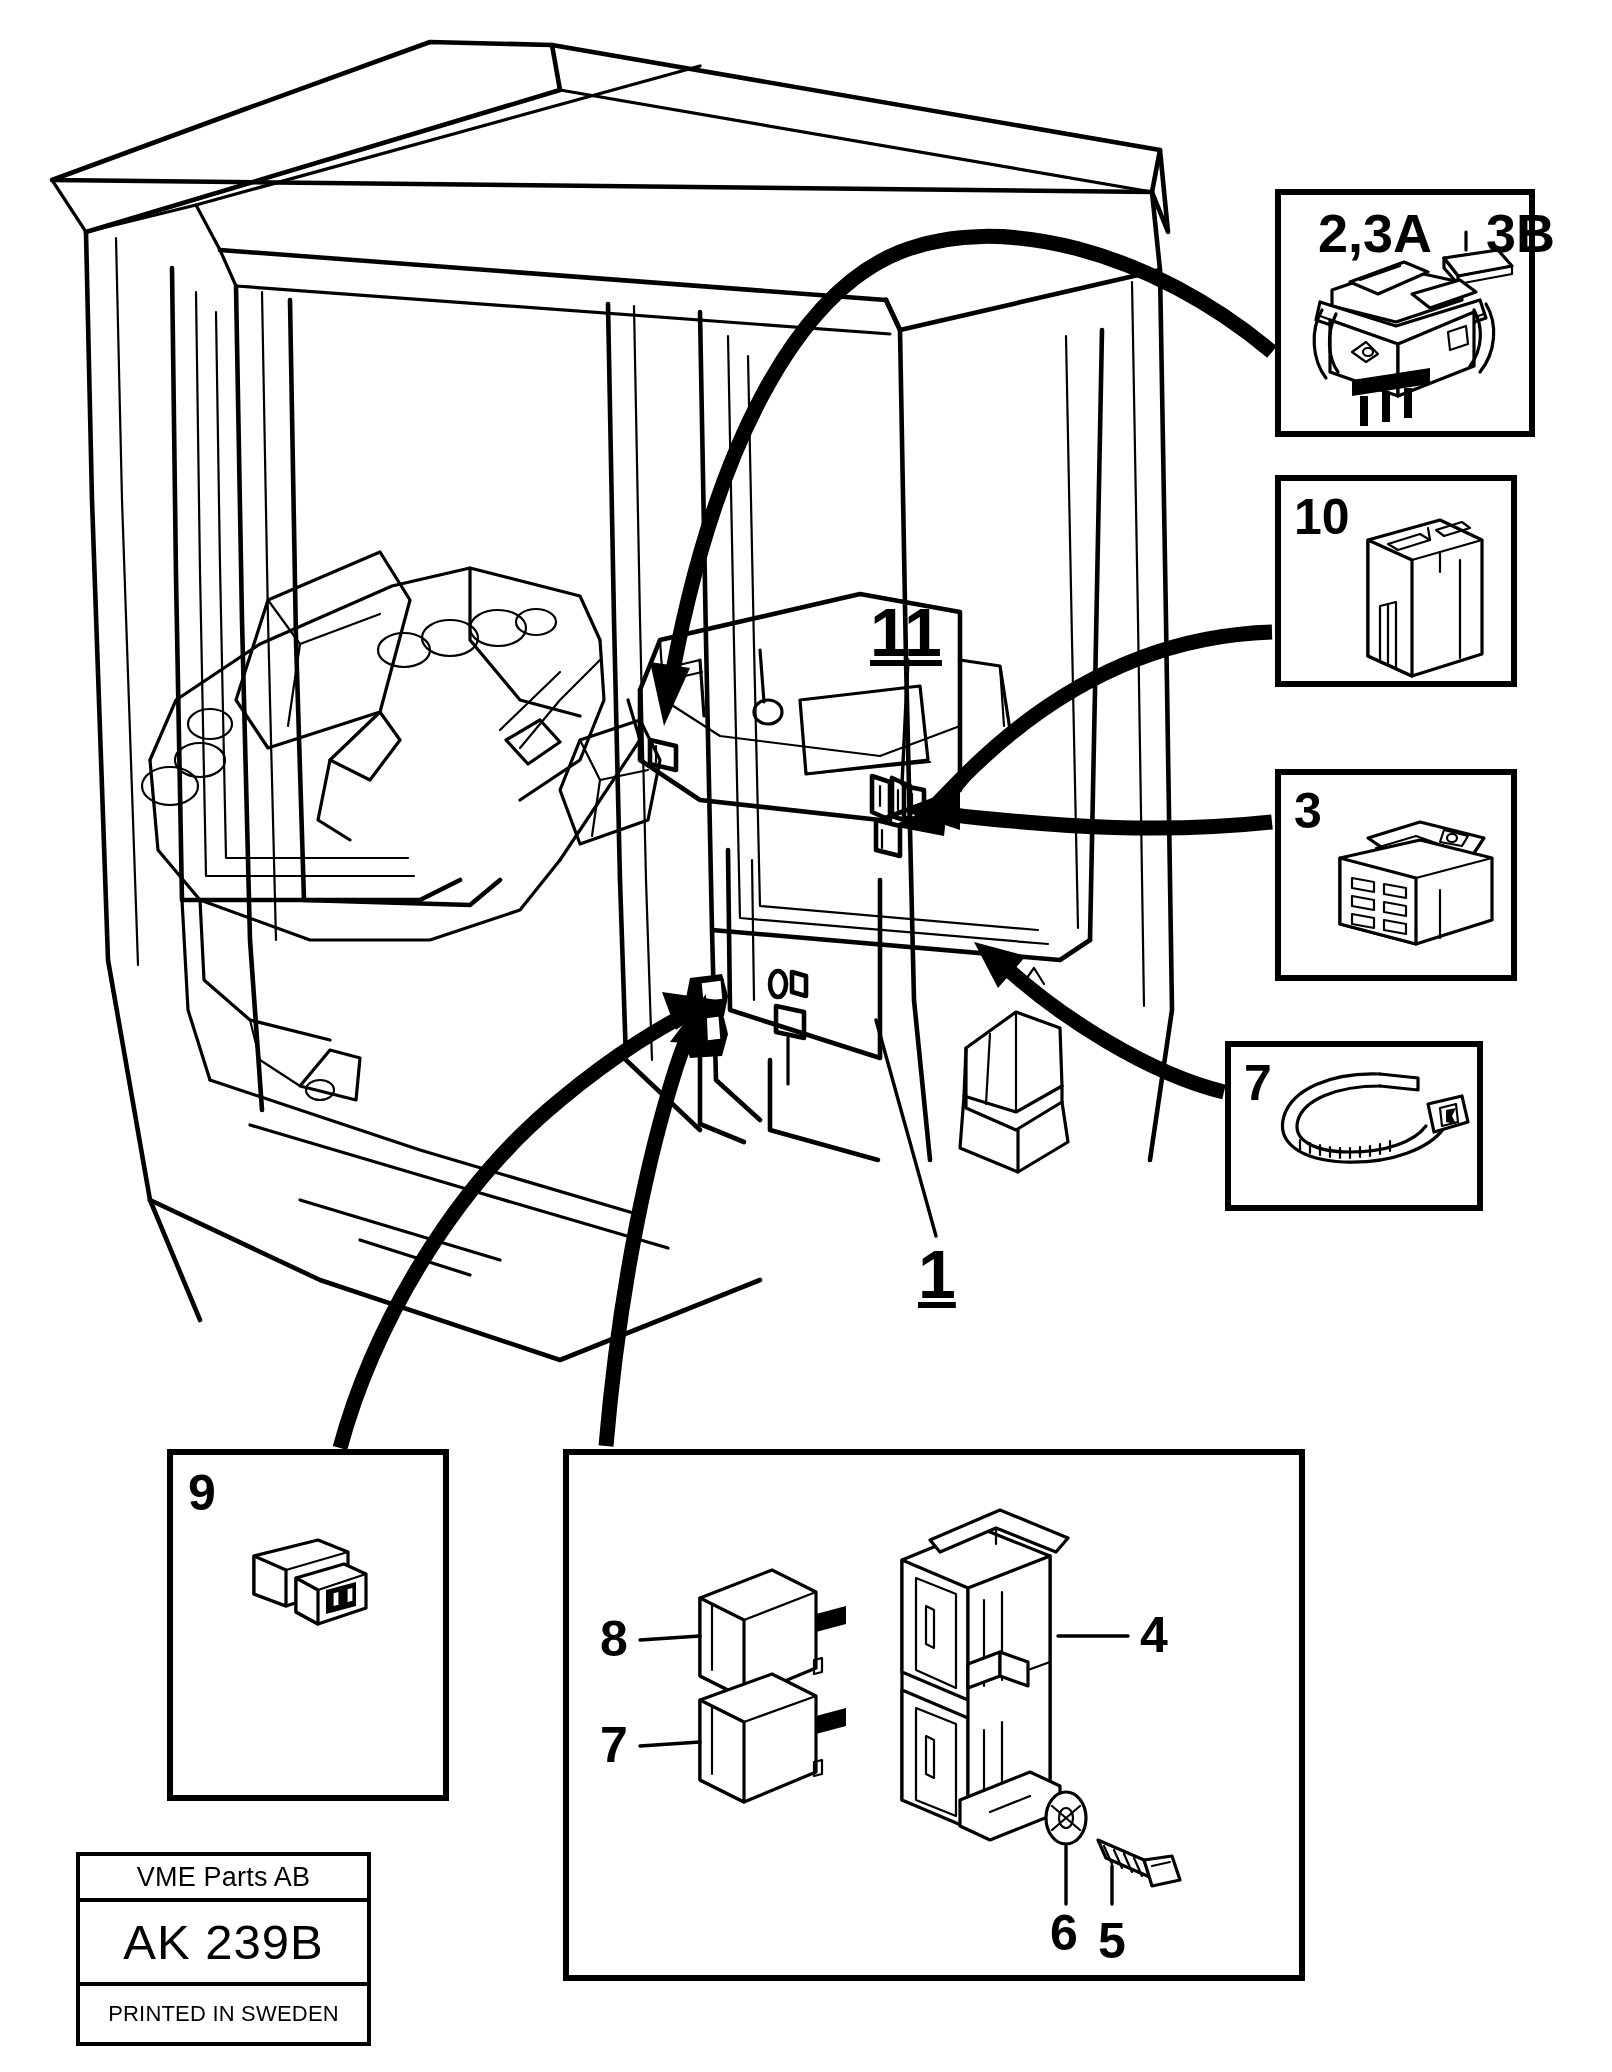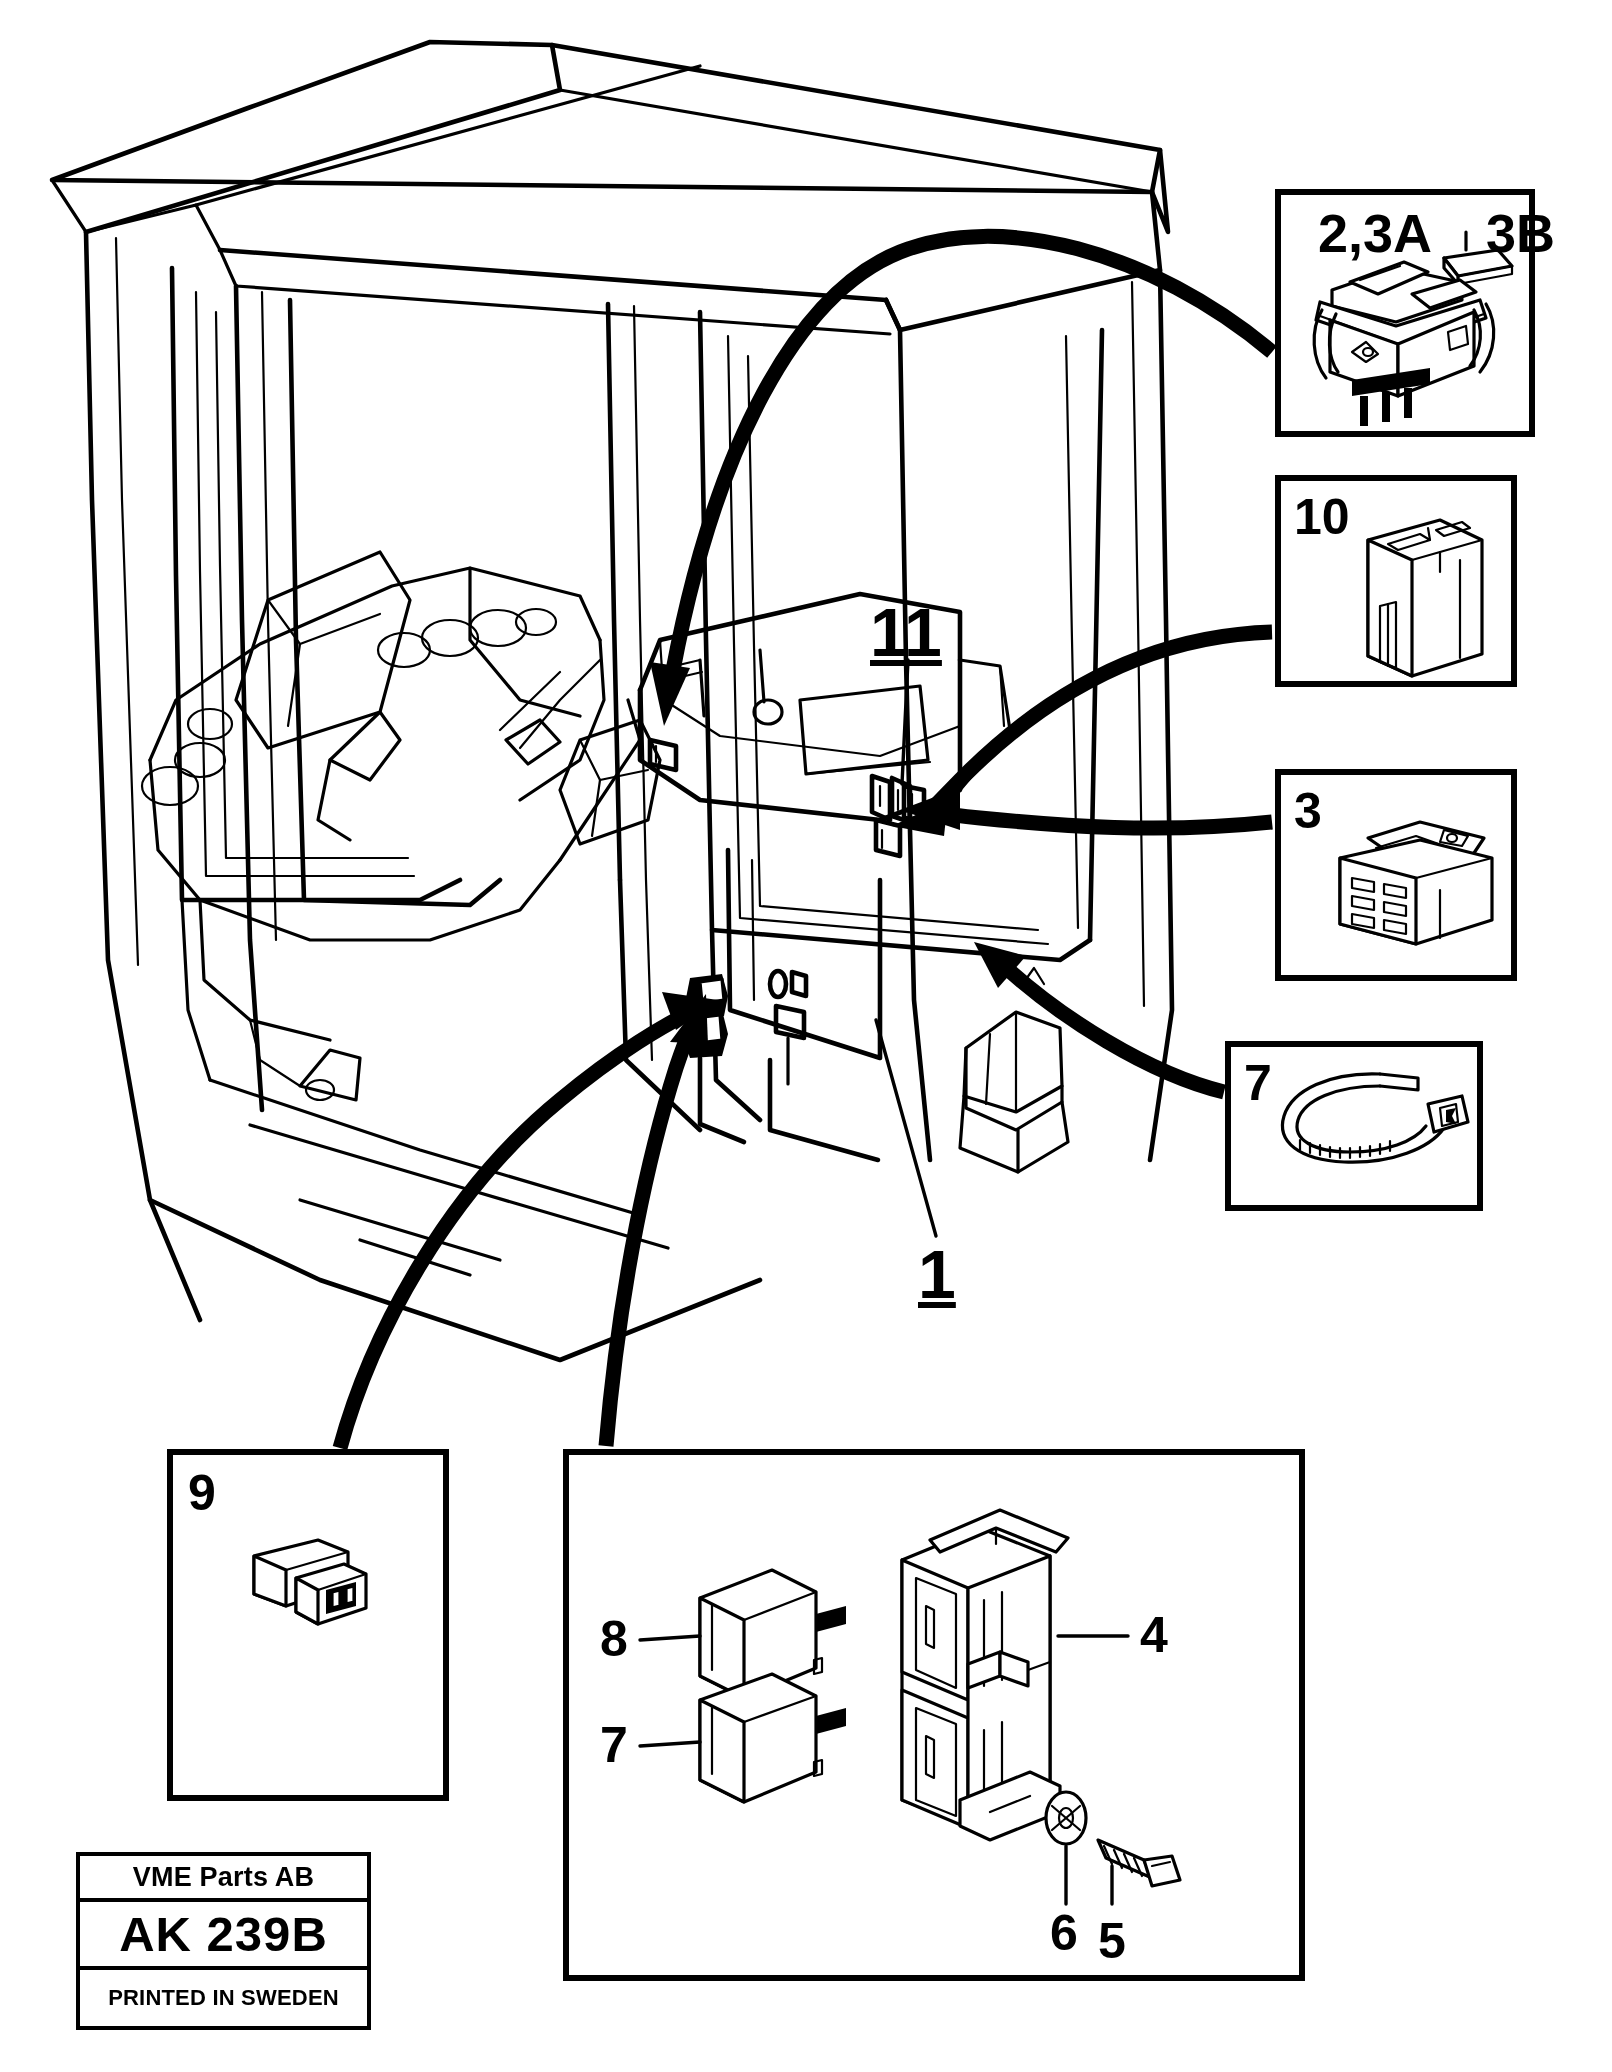--- a/index.html
+++ b/index.html
@@ -46,33 +46,33 @@
     top: 1852px;
     width: 295px;
     border: 4px solid #000;
     box-sizing: border-box;
     background: #fff;
   }
   #titleblock .tb-row {
     box-sizing: border-box;
     text-align: left;
     color: #000;
-    font-weight: bold;
+    font-weight: normal;
     display: flex;
     align-items: center;
     justify-content: center;
   }
   #tb-company {
     height: 46px;
     border-bottom: 4px solid #000;
     font-size: 27px;
     letter-spacing: .2px;
   }
   #tb-code {
-    height: 68px;
+    height: 84px;
     border-bottom: 4px solid #000;
     font-size: 49px;
     letter-spacing: 1px;
   }
   #tb-printed {
     height: 56px;
     font-size: 22px;
     letter-spacing: .2px;
   }
 </style>

